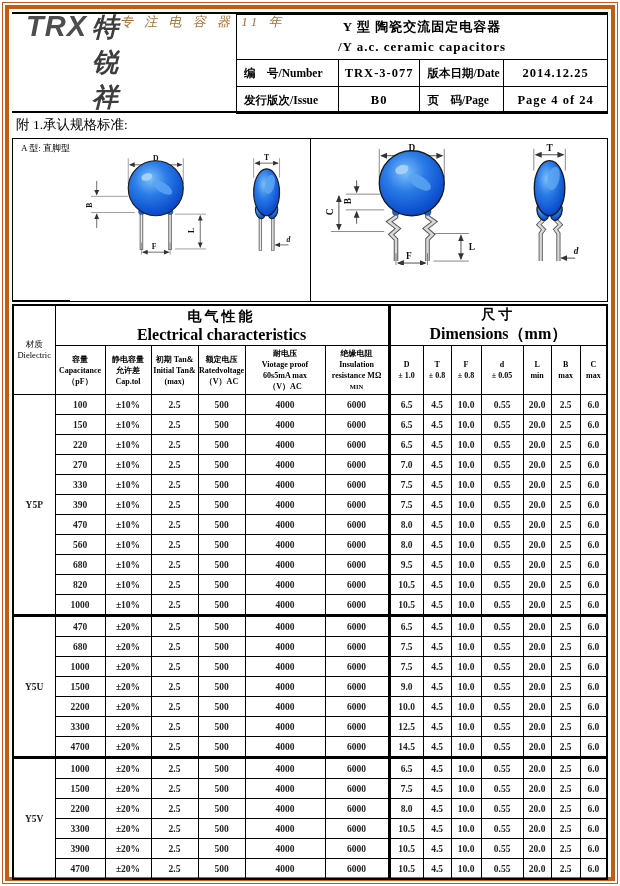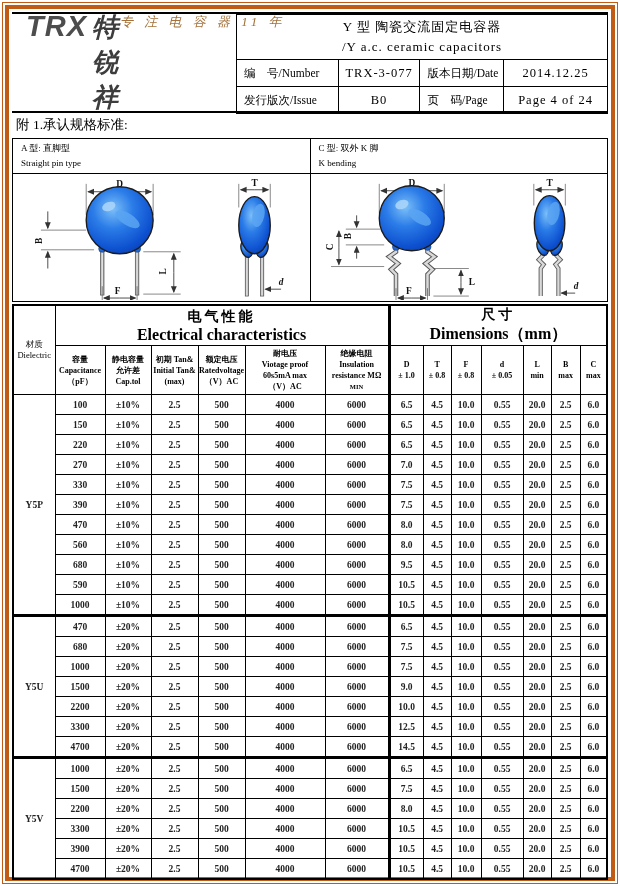--- a/index.html
+++ b/index.html
@@ -11,34 +11,34 @@
 
   
   .header { display:flex; border-bottom:2px solid #000; height:97px; }
   .logo-area { width:224px; display:flex; align-items:center; gap:8px; padding-left:6px; box-sizing:border-box; }
   .logo-txt { display:flex; flex-direction:row;font-style:italic; }
   .logo-line1 { display:flex; align-items:baseline; gap:5px; }
   .logo-brand { font-family:"Liberation Sans", sans-serif; font-weight:bold; font-size:29px; color:#4d4d4d; letter-spacing:1px; }
   .logo-brand-cn { font-size:26px; font-weight:bold; color:#3d3d3d; }
   .logo-tagline { font-size:13px; color:#a4713a; letter-spacing:4px; margin-top:3px; padding-left:2px; white-space:nowrap; }
 
-  .doc-table { flex:1; border-collapse:collapse; table-layout:fixed; }
+  .doc-table { flex:1; border-collapse:collapse; table-layout:fixed;font-weight:bold; }
   .doc-table td { border:1px solid #000; text-align:center; vertical-align:middle; font-size:12px; padding:0 2px; }
   .doc-table .title-cell { height:44px; font-size:13px; letter-spacing:1px; }
   .doc-table .title-cell div { line-height:20px; }
   .doc-table .lbl { text-align:left; padding-left:7px; font-size:11.5px;margin-top:32px; }
   .doc-table .val { font-size:12.5px; letter-spacing:1px; }
   .doc-table tr.frow td { height:26px; }
 
   
   .section-title { font-size:13.5px; padding:3px 2px 4px 4px; }
 
   
   .diagram-box { border:1.5px solid #000; display:flex; height:162px; }
-  .diag-half { flex:1; display:flex; flex-direction:column; min-width:0; }
+  .diag-half { flex:1; display:flex; flex-direction:row; min-width:0; }
   .diag-half + .diag-half { border-left:1.5px solid #000; }
   .diag-titles { border-bottom:1px solid #000; padding:2px 0 2px 8px; }
   .diag-titles div { font-size:9px; line-height:15px; }
   .diag-canvas { flex:1; display:flex; justify-content:center; align-items:flex-start; overflow:hidden; }
   .dim-line { stroke:#3a3a3a; stroke-width:0.9; fill:none; }
   .ext-line { stroke:#555; stroke-width:0.7; fill:none; }
   .dim-label { font-family:"Liberation Serif", serif; font-size:9.5px; font-weight:bold; fill:#111; }
 
   
   .spec-table { border-collapse:collapse; table-layout:fixed; width:596px; margin-top:2px;
@@ -119,21 +119,20 @@
         </table>
     </div>
 
     <div class="section-title">附 1.承认规格标准:</div>
 
     <div class="diagram-box">
 
       <div class="diag-half">
         <div class="diag-titles">
           <div>A 型: 直脚型</div>
-          <div>Straight pin type</div>
         </div>
         <div class="diag-canvas">
           <svg width="296" height="126" viewBox="0 0 296 128">
             <defs>
               <radialGradient id="cap1" cx="40%" cy="33%" r="78%">
                 <stop offset="0" stop-color="#7cc0f8"></stop>
                 <stop offset="0.38" stop-color="#2b7ce8"></stop>
                 <stop offset="0.78" stop-color="#0d50cf"></stop>
                 <stop offset="1" stop-color="#0b3ca8"></stop>
               </radialGradient>
@@ -186,24 +185,20 @@
             <ellipse cx="251" cy="76" rx="5.5" ry="9" fill="url(#cap1)" stroke="#1b1b1b" stroke-width="1.2" transform="rotate(18 251 76)"></ellipse>
             <ellipse cx="243" cy="52" rx="16" ry="29" fill="url(#cap1)" stroke="#1b1b1b" stroke-width="1.4"></ellipse>
             <ellipse cx="247" cy="42" rx="6" ry="12" fill="#5aa4f2" opacity="0.85" transform="rotate(12 247 42)"></ellipse>
             <line class="dim-line" x1="270" y1="117" x2="254" y2="117" marker-end="url(#ar1)"></line>
             <text class="dim-label" x="270" y="113" text-anchor="middle" font-style="italic">d</text>
           </svg>
         </div>
       </div>
 
       <div class="diag-half">
-        <div class="diag-titles">
-          <div>C 型: 双外 K 脚</div>
-          <div>K bending</div>
-        </div>
         <div class="diag-canvas">
           <svg width="296" height="126" viewBox="0 0 296 128">
             <defs>
               <radialGradient id="cap2" cx="40%" cy="33%" r="78%">
                 <stop offset="0" stop-color="#7cc0f8"></stop>
                 <stop offset="0.38" stop-color="#2b7ce8"></stop>
                 <stop offset="0.78" stop-color="#0d50cf"></stop>
                 <stop offset="1" stop-color="#0b3ca8"></stop>
               </radialGradient>
               <marker id="ar2" markerWidth="8" markerHeight="8" refX="6" refY="3" orient="auto" markerUnits="userSpaceOnUse">
@@ -492,21 +487,21 @@
             <td>6000</td>
             <td class="thickleft">9.5</td>
             <td>4.5</td>
             <td>10.0</td>
             <td>0.55</td>
             <td>20.0</td>
             <td>2.5</td>
             <td>6.0</td>
           </tr>
           <tr>
-            <td>590</td>
+            <td>820</td>
             <td>±10%</td>
             <td>2.5</td>
             <td>500</td>
             <td>4000</td>
             <td>6000</td>
             <td class="thickleft">10.5</td>
             <td>4.5</td>
             <td>10.0</td>
             <td>0.55</td>
             <td>20.0</td>

